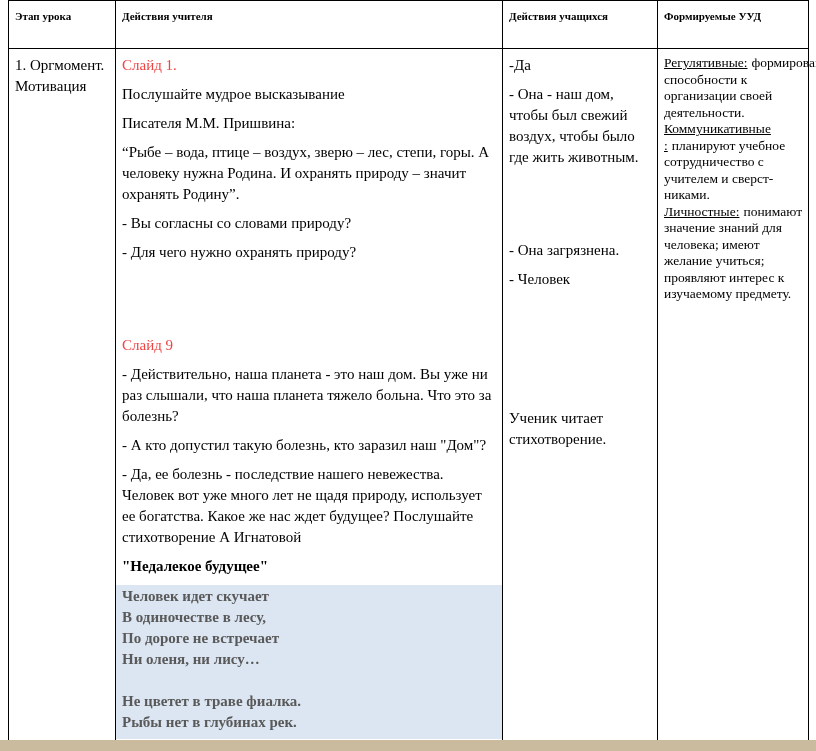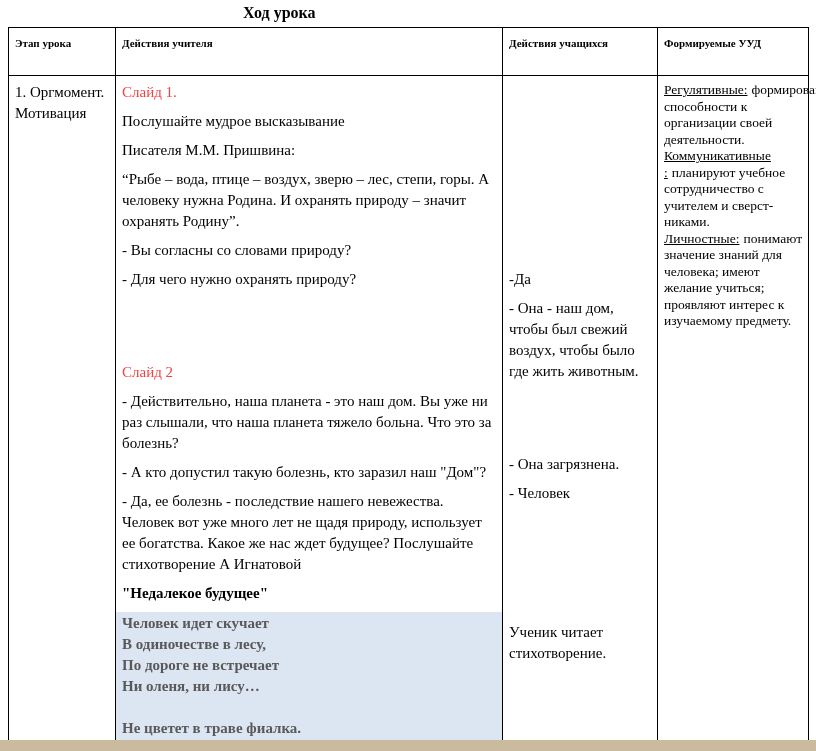--- a/index.html
+++ b/index.html
@@ -52,21 +52,21 @@
   .poem {
     background: #dce6f2;
     color: #595959;
     font-weight: bold;
     margin: 0 -6px;
     padding: 1px 6px 6px 6px;
   }
   .poem-line { min-height: 21px; line-height: 21px; }
   .poem-gap { height: 21px; }
 
-  .students-cell .a1 { margin-top: 187px; }
+  .students-cell .a1 { }
   .students-cell .a3 { margin-top: 72px; }
   .students-cell .a5 { margin-top: 118px; }
 
   .uud-cell {
     font-size: 13.5px;
     line-height: 16.5px;
   }
   .uud-label { text-decoration: underline; margin-right: 4px; }
 
   .bottom-bar {
@@ -74,21 +74,20 @@
     left: 0; right: 0; bottom: 0;
     height: 11px;
     background: #cbbb9e;
   }
 </style>
 </head>
 <body>
 
 <div class="page">
 
-  <div class="doc-title">Ход урока</div>
 
   <table class="lesson-table">
     <colgroup>
       <col style="width:107px">
       <col style="width:387px">
       <col style="width:155px">
       <col style="width:151px">
     </colgroup>
     <thead>
       <tr>
@@ -106,21 +105,21 @@
           <div>Мотивация</div>
         </td>
 
         <td class="cell teacher-cell">
           <p class="red">Слайд 1.</p>
           <p>Послушайте мудрое высказывание</p>
           <p>Писателя М.М. Пришвина:</p>
           <p>“Рыбе – вода, птице – воздух, зверю – лес, степи, горы. А человеку нужна Родина. И охранять природу – значит охранять Родину”.</p>
           <p>- Вы согласны со словами природу?</p>
           <p>- Для чего нужно охранять природу?</p>
-          <p class="red slide2">Слайд 2</p>
+          <p class="red slide2">Слайд 9</p>
           <p>- Действительно, наша планета - это наш дом.  Вы уже ни раз слышали, что наша планета тяжело больна. Что это за болезнь?</p>
           <p>- А кто допустил такую болезнь, кто заразил наш "Дом"?</p>
           <p>- Да, ее болезнь - последствие нашего невежества. Человек вот уже много лет не щадя природу, использует ее богатства. Какое же нас ждет будущее? Послушайте стихотворение А Игнатовой</p>
           <p class="bold">"Недалекое будущее"</p>
           <div class="poem">
             <div class="poem-line">Человек идет скучает</div>
             <div class="poem-line">В одиночестве в лесу,</div>
             <div class="poem-line">По дороге не встречает</div>
             <div class="poem-line">Ни оленя, ни лису…</div>
             <div class="poem-gap"></div>

